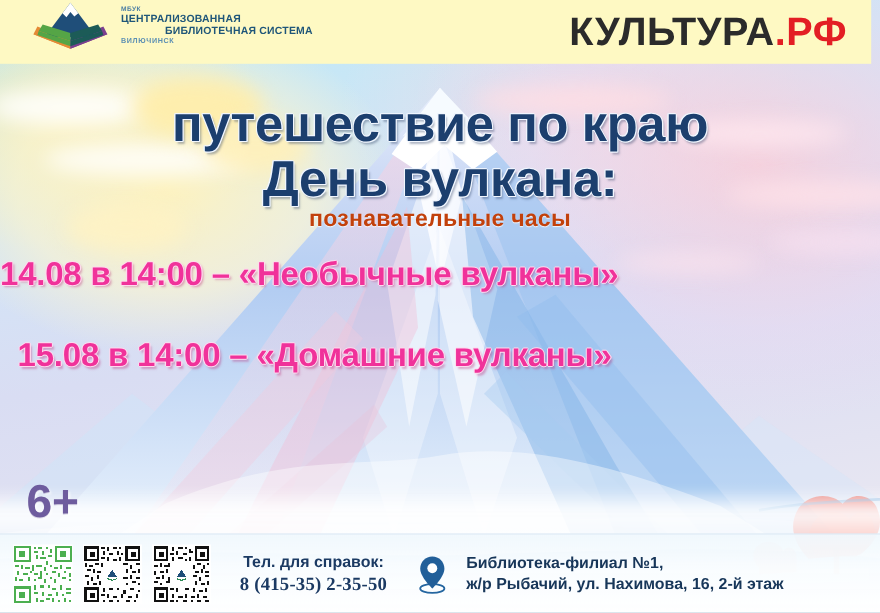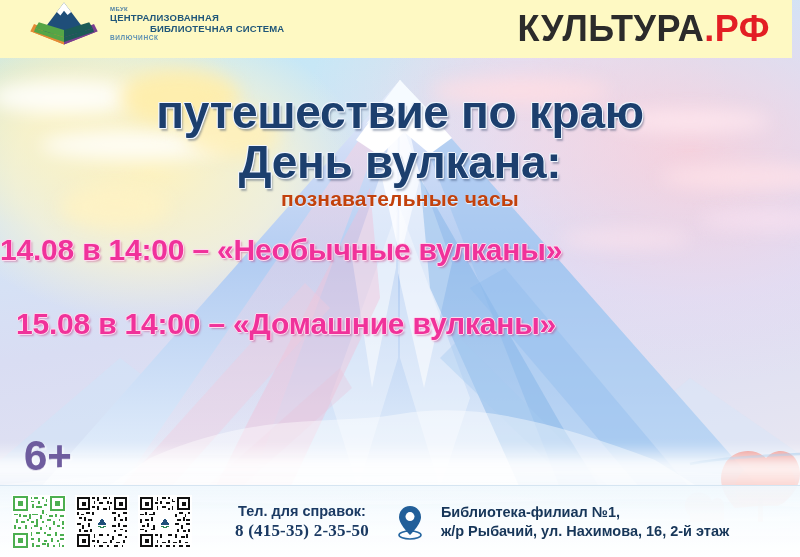--- a/index.html
+++ b/index.html
@@ -152,21 +152,21 @@
   }
   .qr-row {
     display: flex;
     align-items: center;
     gap: 9px;
     margin-left: 12px;
   }
   .qr { width: 54px; height: 54px; display: block; }
 
   .phone-block {
-    margin-left: 43px;
+    margin-left: 26px;
     text-align: center;
     color: #1b3a63;
     line-height: 1.25;
   }
   .phone-label { font-size: 14.5px; font-weight: 700; }
   .phone-num   { font-size: 17px; font-weight: 700; font-family: "Liberation Serif", serif; letter-spacing: .2px;}
 
   .pin-icon { margin-left: 26px; width: 30px; height: 36px; flex: 0 0 auto; }
 
   .address-block {

